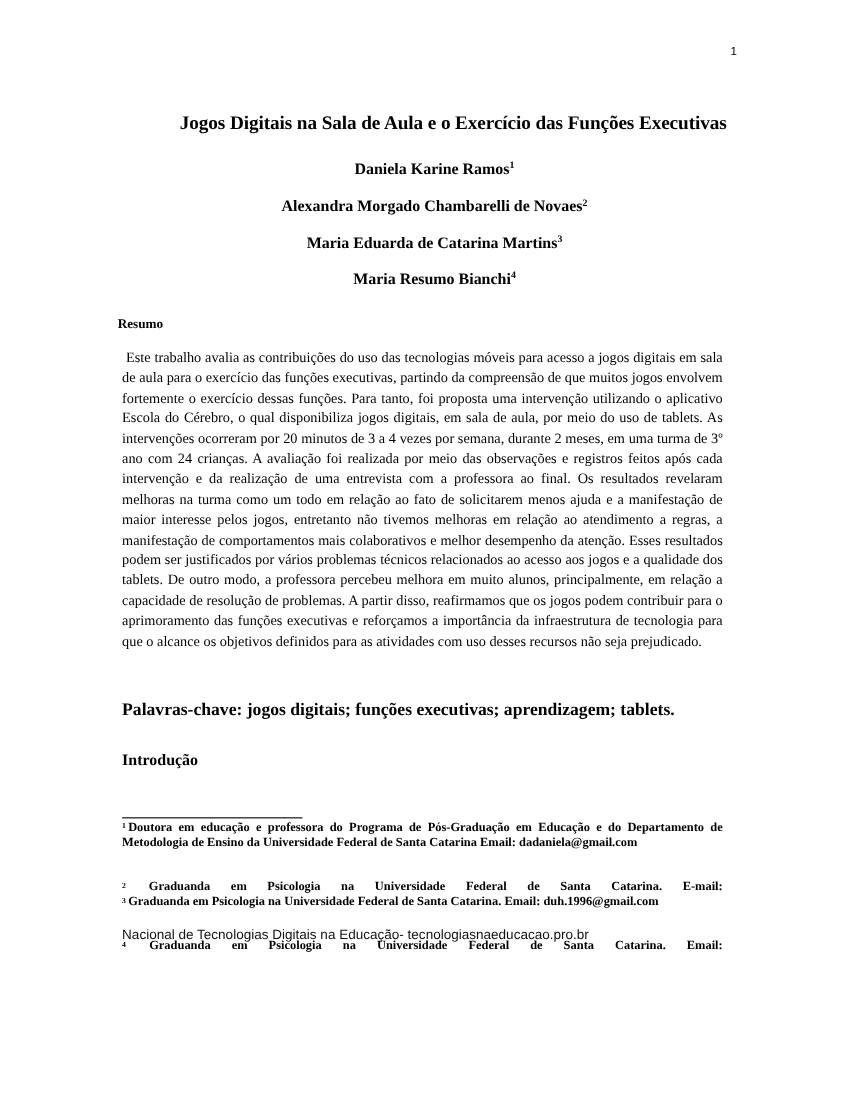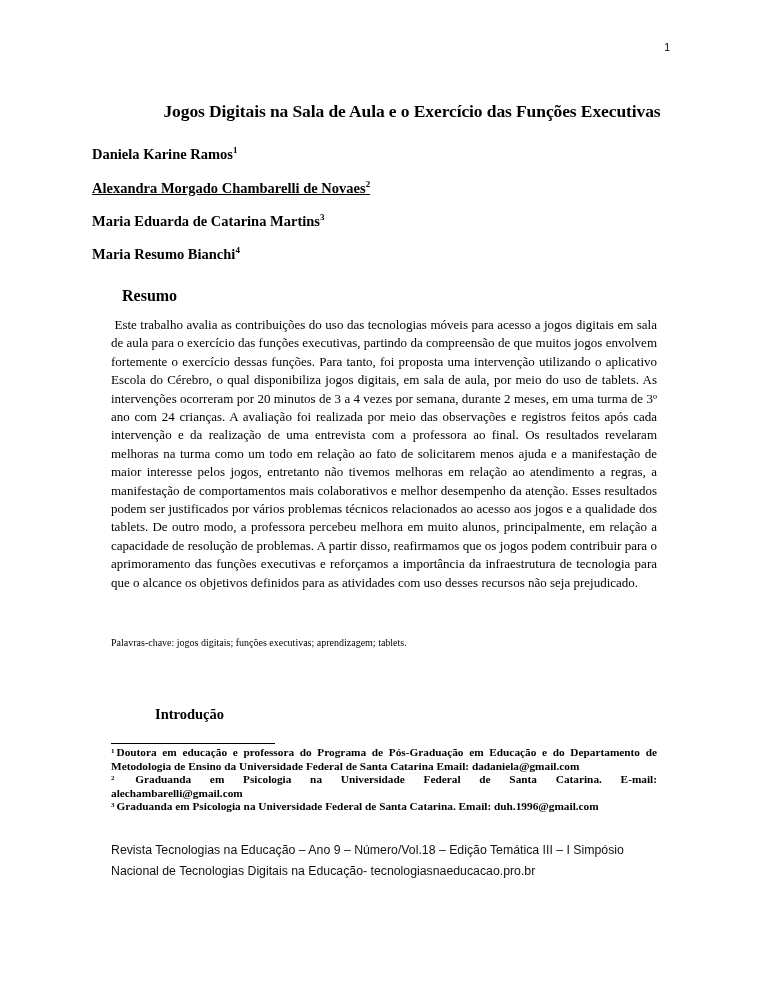--- a/index.html
+++ b/index.html
@@ -2,35 +2,35 @@
 <html><head>
   <meta charset="utf-8">
   <style>
     html, body { margin: 0; padding: 0; background: #ffffff; }
     body { width: 768px; height: 994px; position: relative; overflow: hidden; color: #000; }
     .serif { font-family: "Liberation Serif", "DejaVu Serif", serif; }
     .sans { font-family: "Liberation Sans", "DejaVu Sans", sans-serif; }
     .abs { position: absolute; }
     #page-number { top: 41px; left: 660px; width: 10px; font-size: 10.5px; text-align: right; }
     #title { top: 101px; left: 0; width: 768px; text-align: center; font-size: 17.5px; font-weight: bold; letter-spacing: -0.1px; padding-left: 28px; }
-    .author { left: 92px; width: 558px; text-align: left; font-size: 14.5px; font-weight: bold; }
+    .author { left: 116px; width: 558px; text-align: center; font-size: 14.5px; font-weight: bold; }
     .author sup { font-size: 9px; vertical-align: top; position: relative; top: -1px; }
     #author-1 { top: 146px; }
-    #author-2 { top: 180px; text-decoration: underline; }
+    #author-2 { top: 180px; }
     #author-3 { top: 213px; }
     #author-4 { top: 246px; }
-    #resumo-heading { top: 287px; left: 122px; font-size: 16px; font-weight: bold; }
+    #resumo-heading { top: 287px; left: 107px; font-size: 12px; font-weight: bold; }
     #abstract { top: 316px; left: 111px; width: 546px; font-size: 13px; line-height: 18.4px; text-align: justify; text-align-last: left; font-family: Liberation Serif, serif; }
-    #keywords { top: 637px; left: 111px; font-size: 10px; font-weight: normal; }
-    #intro-heading { top: 706px; left: 111px; font-size: 14.5px; font-weight: bold; margin-left: 44px; }
+    #keywords { top: 637px; left: 111px; font-size: 16px; font-weight: bold; }
+    #intro-heading { top: 683px; left: 111px; font-size: 14.5px; font-weight: bold; }
     #footnote-rule { top: 743px; left: 111px; width: 164px; height: 0; border-top: 1px solid #000; }
     #footnotes { top: 746px; left: 111px; width: 546px; font-size: 11.3px; line-height: 13.6px; font-weight: bold; }
     .footnote { text-align: justify; text-align-last: left; margin: 0; }
     .footnote sup { font-size: 7px; vertical-align: top; position: relative; top: -1px; margin-right: 2px; }
-    .spread { text-align: justify; text-align-last: justify; }
+    .spread { text-align: justify; text-align-last: justify; margin-top: 27px; }
     #journal-footer { top: 840px; left: 111px; width: 560px; font-size: 12.3px; line-height: 21px; color: #111; }
   </style>
 </head>
 <body>
 
 <div id="page-number" class="abs sans">1</div>
 
 <div id="title" class="abs serif">Jogos Digitais na Sala de Aula e o Exercício das Funções Executivas</div>
 
 <div id="author-1" class="abs serif author"><span>Daniela Karine Ramos</span><sup>1</sup></div>
@@ -44,23 +44,22 @@
 <div id="keywords" class="abs serif">Palavras-chave: jogos digitais; funções executivas; aprendizagem; tablets.</div>
 
 <div id="intro-heading" class="abs serif">Introdução</div>
 
 <div id="footnote-rule" class="abs"></div>
 
 <div id="footnotes" class="abs serif">
   <p class="footnote"><sup>1</sup><span>Doutora em educação e professora do Programa de Pós-Graduação em Educação e do Departamento de Metodologia de Ensino da Universidade Federal de Santa Catarina Email: dadaniela@gmail.com</span></p>
   <div>
     <p class="footnote spread"><sup>2</sup> <span>Graduanda em Psicologia na Universidade Federal de Santa Catarina. E-mail:</span></p>
-    <p class="footnote">alechambarelli@gmail.com</p>
   </div>
   <p class="footnote"><sup>3</sup><span>Graduanda em Psicologia na Universidade Federal de Santa Catarina. Email: duh.1996@gmail.com</span></p>
   <div>
+    <p class="footnote spread"><sup>4</sup> <span>Graduanda em Psicologia na Universidade Federal de Santa Catarina. Email:</span></p>
   </div>
 </div>
 
 <div id="journal-footer" class="abs sans">
-  <div>Revista Tecnologias na Educação – Ano 9 – Número/Vol.18 – Edição Temática III – I Simpósio</div>
   <div>Nacional de Tecnologias Digitais na Educação- tecnologiasnaeducacao.pro.br</div>
 </div>
 
 </body></html>

